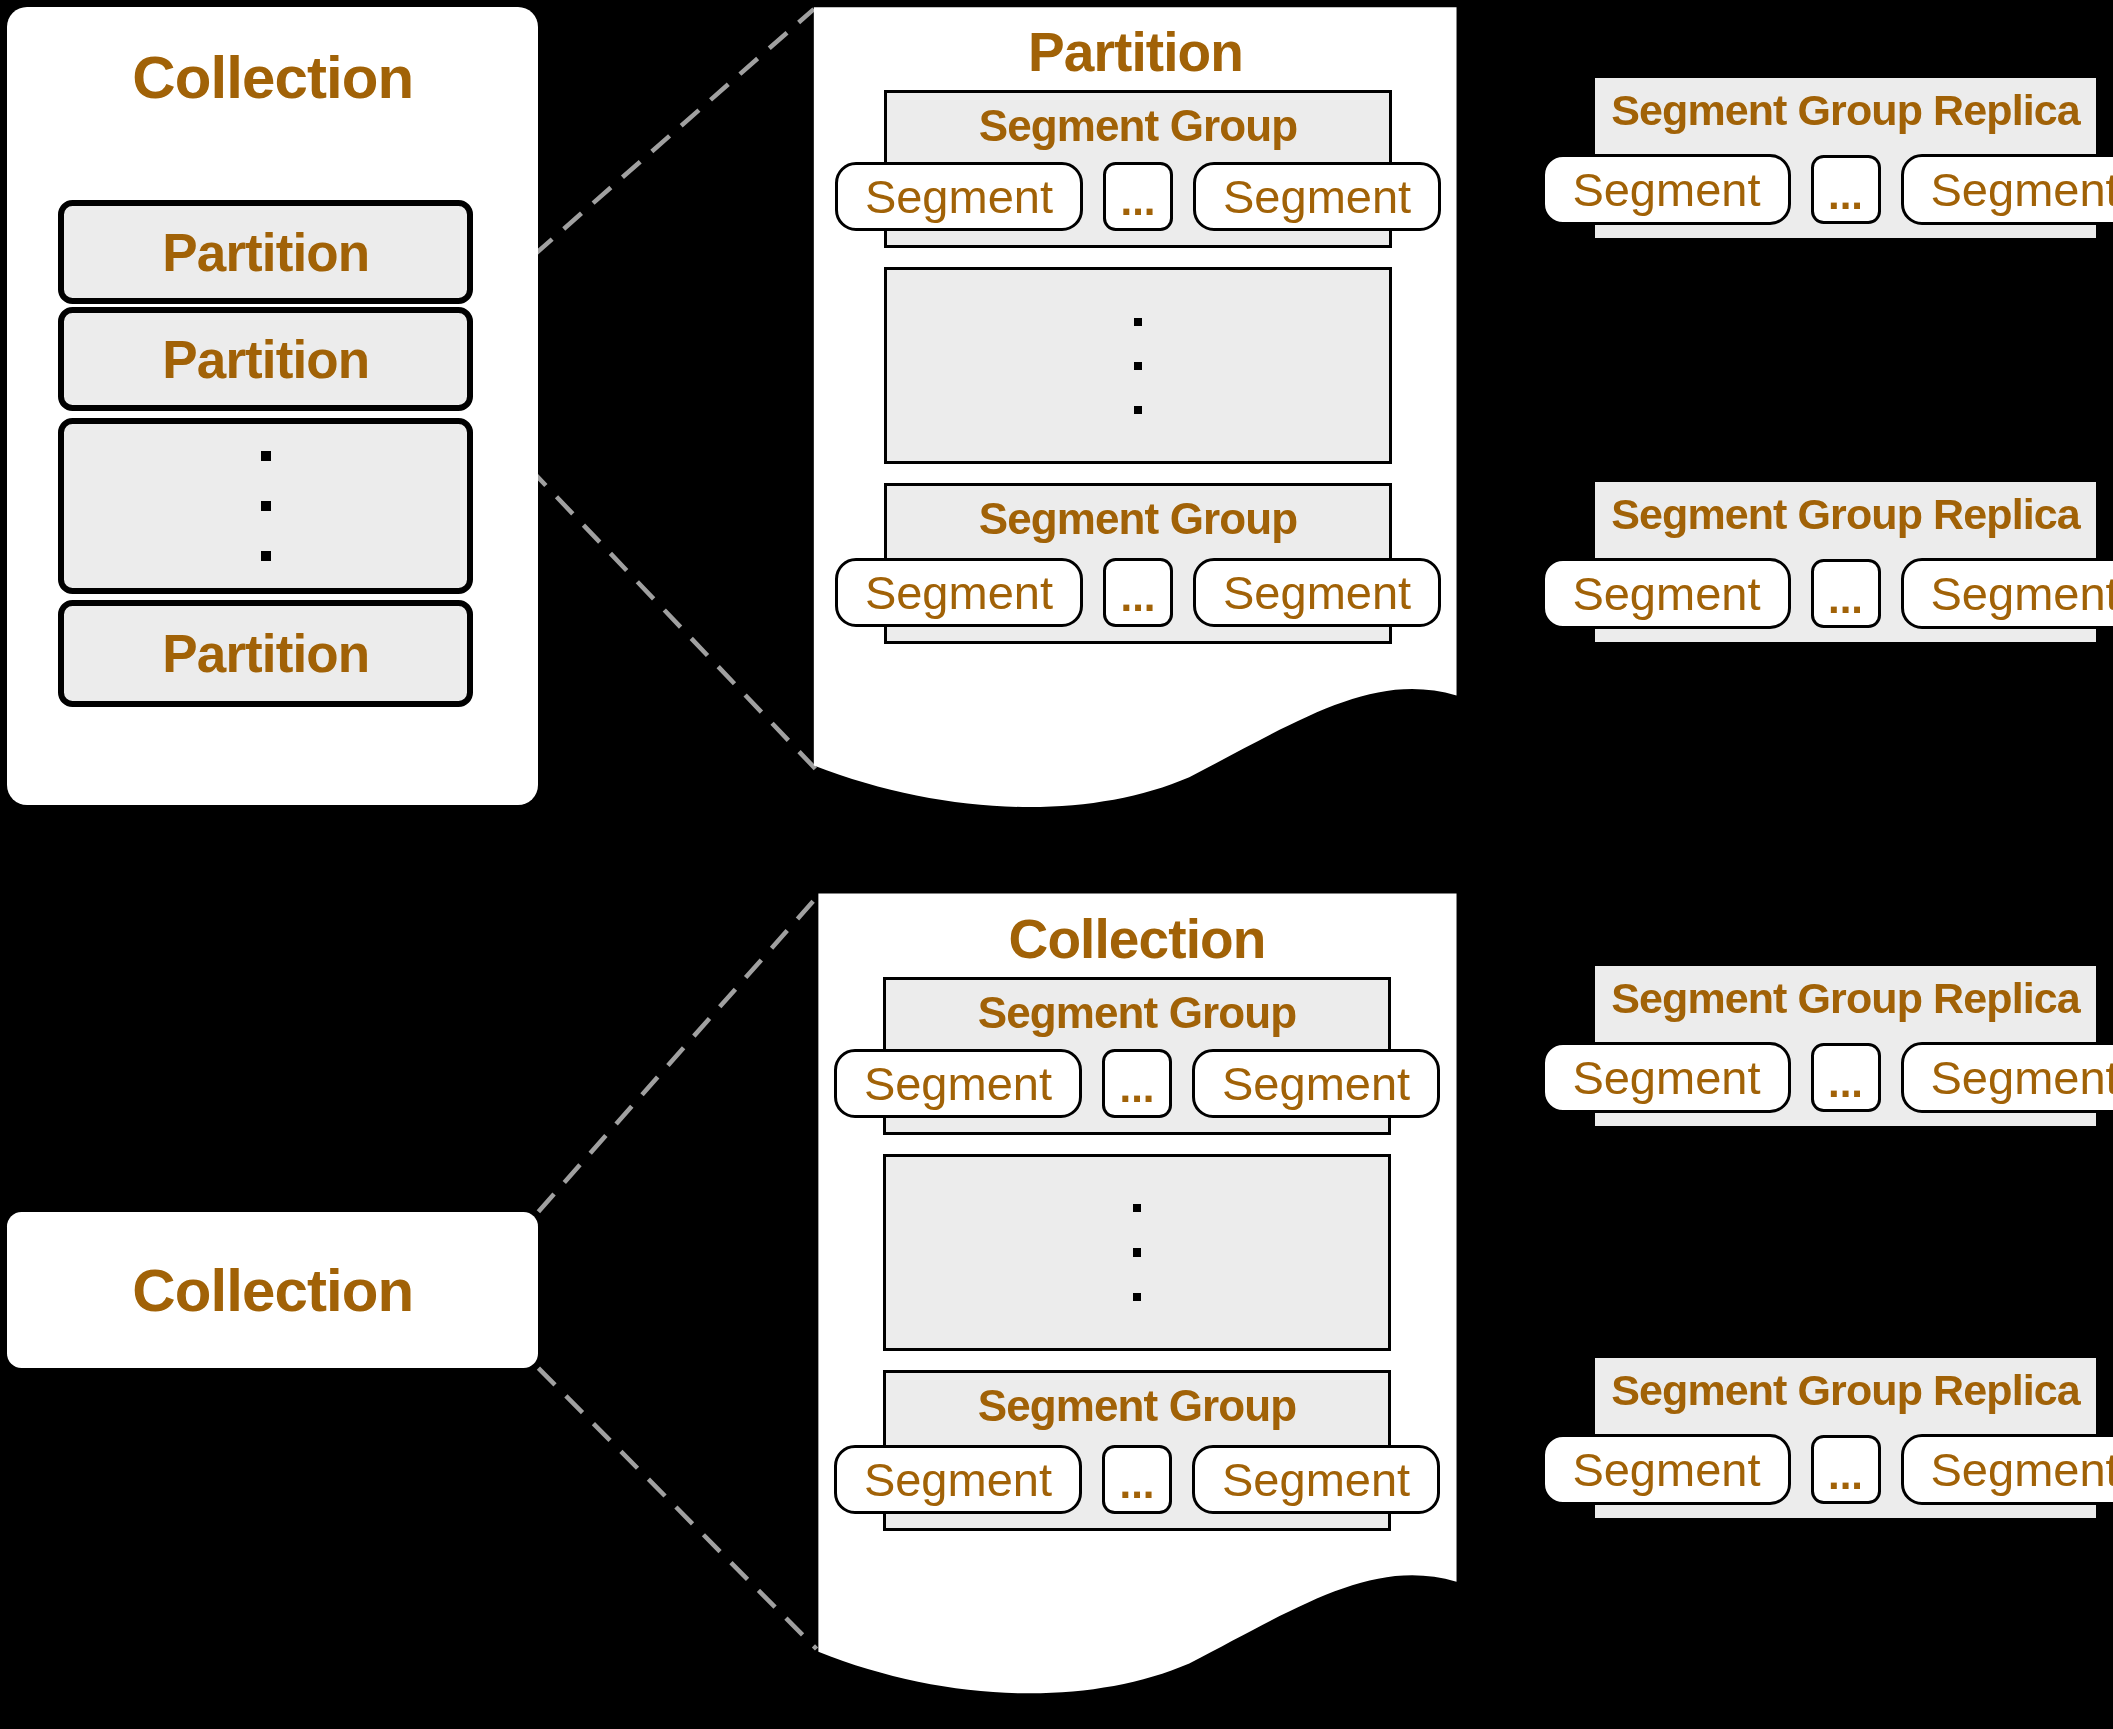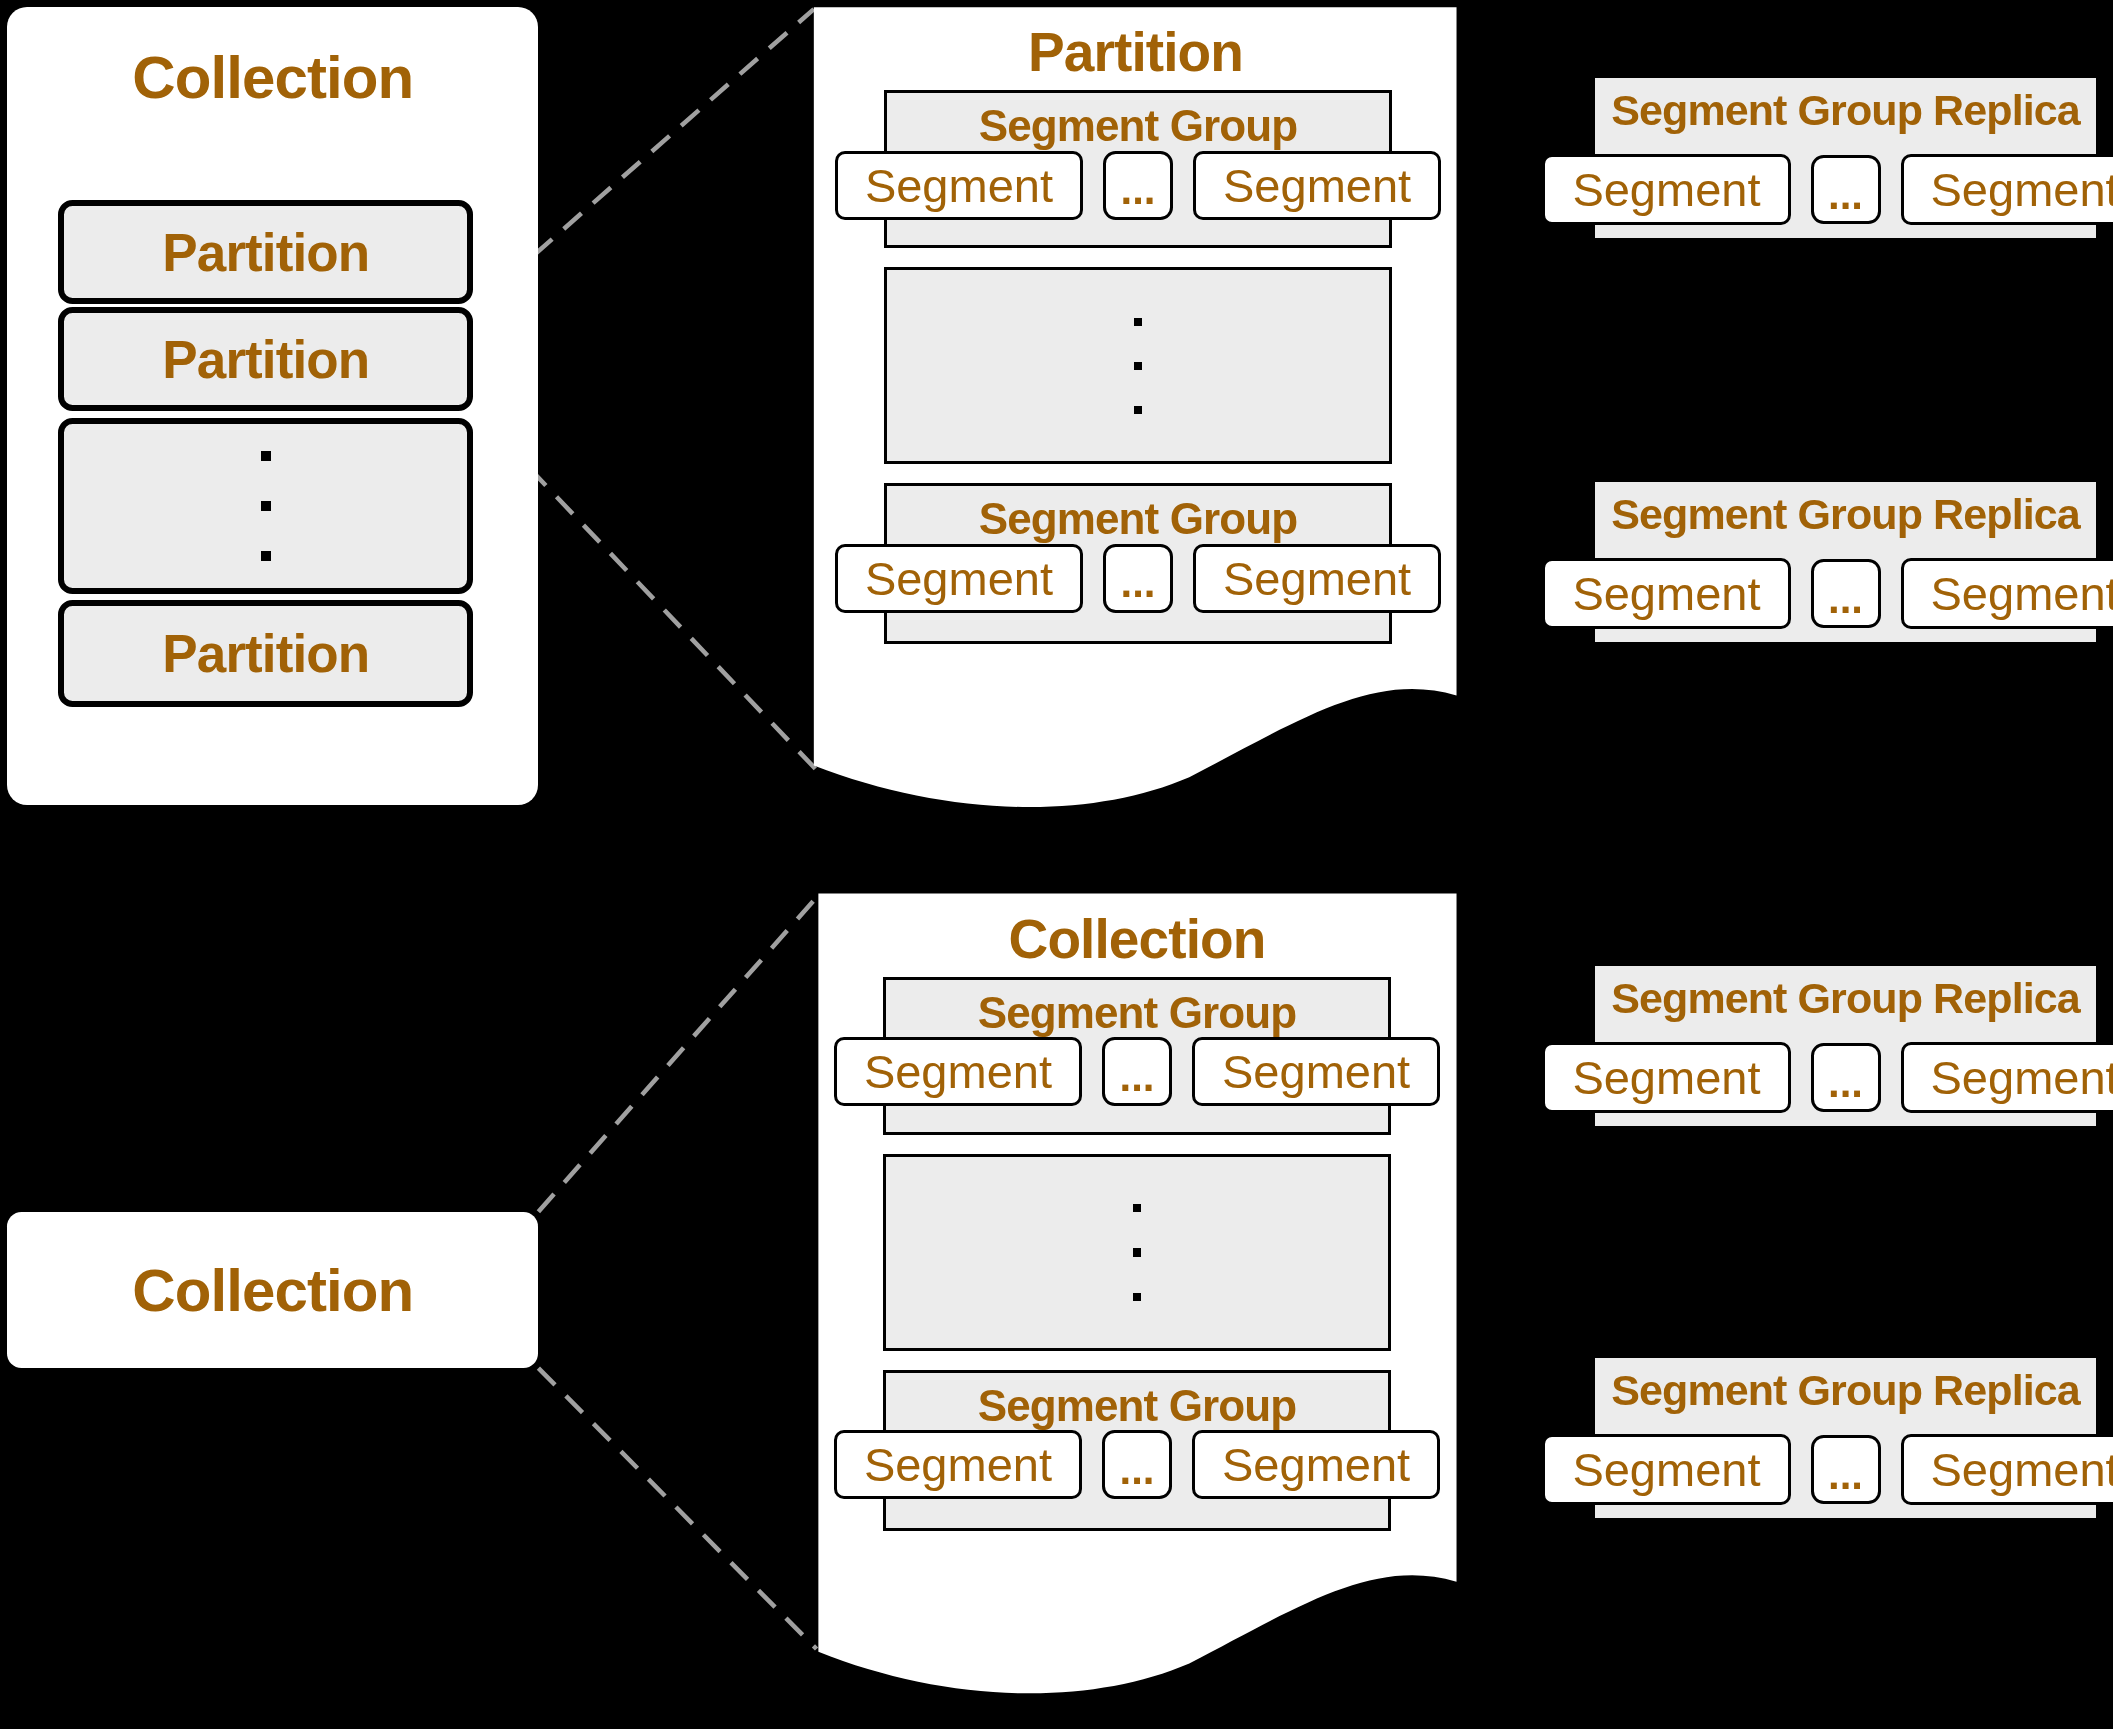--- a/index.html
+++ b/index.html
@@ -30,27 +30,27 @@
   .vdots{display:flex;flex-direction:column;align-items:center;justify-content:center;gap:40px;width:100%;height:100%;}
   .vdot{width:10px;height:10px;background:#000;}
 
   
   .page-content{position:absolute;}
   .page-title{position:absolute;left:0;top:12.7px;width:100%;text-align:center;font-weight:bold;font-size:55px;letter-spacing:-0.9px;}
 
   .sg{
     box-sizing:border-box;position:absolute;left:70px;width:508px;
     background:#ececec;border:3.6px solid #000;
-    display:flex;flex-direction:column;align-items:center;
+    display:flex;flex-direction:column;align-items:center;justify-content:space-between;
     padding:9px 0 14.5px;
   }
   .sg-title{font-weight:bold;font-size:44px;line-height:1.1;letter-spacing:-0.9px;}
   .seg-row{display:flex;align-items:center;gap:20px;}
   .seg{
-    box-sizing:border-box;height:69px;background:#fff;border:3.6px solid #000;border-radius:10px;
+    box-sizing:border-box;height:69px;background:#fff;border:3.6px solid #000;border-radius:21px;
     display:flex;align-items:center;justify-content:center;font-size:47px;padding:14px 27px;
   }
   .dots-box{
     box-sizing:border-box;height:69px;background:#fff;border:3.6px solid #000;border-radius:12.7px;
     display:flex;align-items:flex-end;justify-content:center;
     font-weight:bold;font-size:42px;padding:0 14.5px;line-height:1.25;
   }
   .gdots{
     box-sizing:border-box;position:absolute;left:70px;width:508px;height:197px;
     background:#ececec;border:3.6px solid #000;

